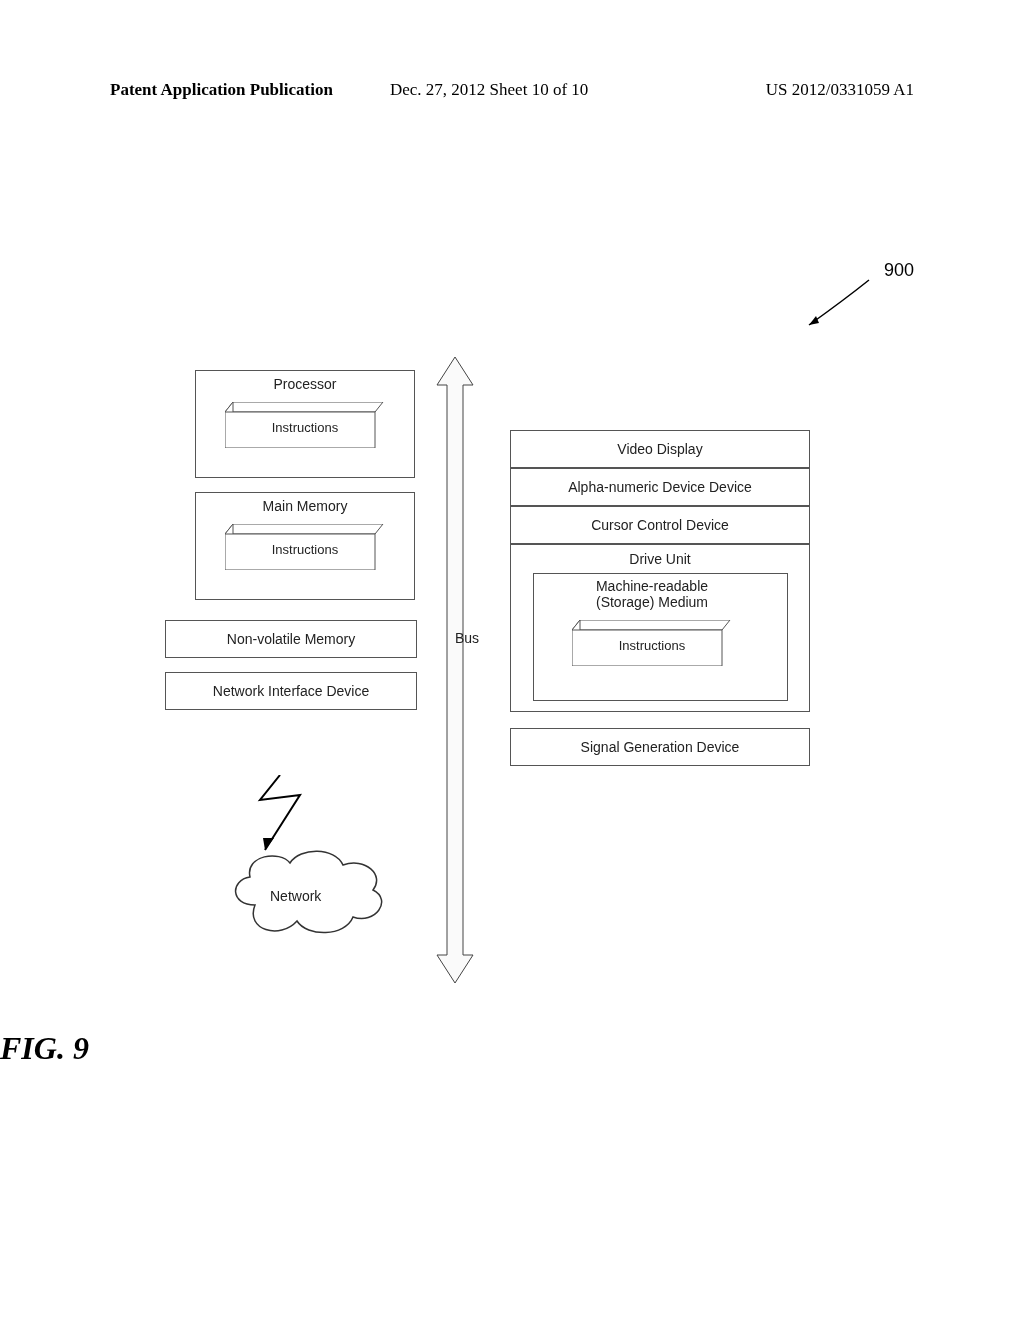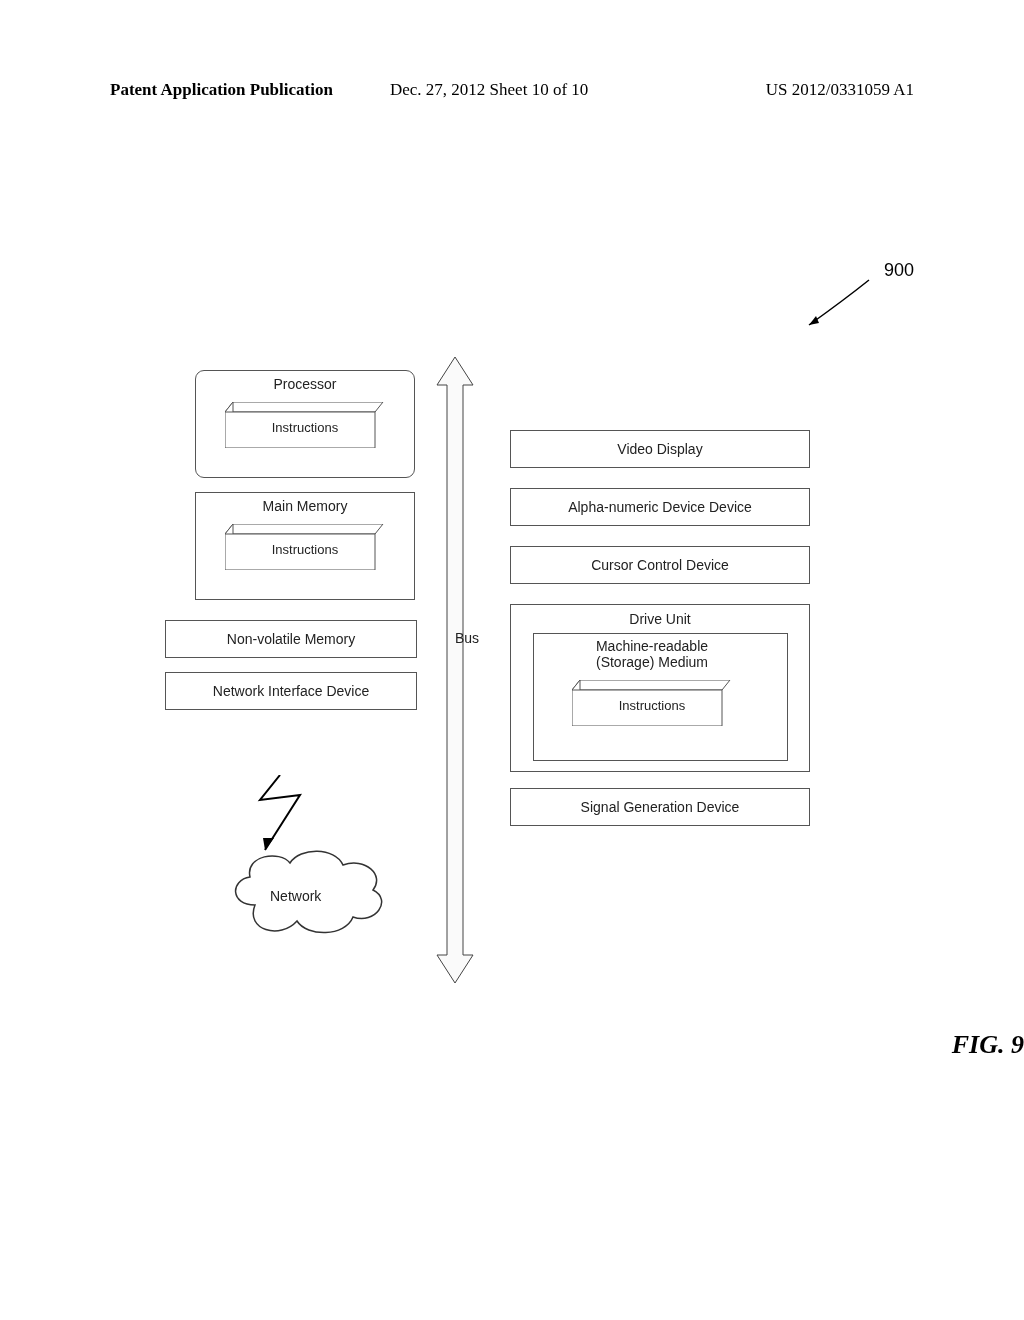--- a/index.html
+++ b/index.html
@@ -67,59 +67,59 @@
 
   .box {
     border: 1px solid #555;
     background: #fff;
     text-align: center;
     padding: 5px 4px;
     position: relative;
   }
   .box-title { font-size: 14px; padding-bottom: 2px; }
 
-  .processor-box { width: 220px; margin-left: 30px; margin-bottom: 14px; border-radius: 9px; }
+  .processor-box { width: 220px; margin-left: 30px; margin-bottom: 14px; }
   .memory-box    { width: 220px; margin-left: 30px; margin-bottom: 20px; }
   .nv-box        { width: 252px; padding: 10px 4px; margin-bottom: 14px; }
   .nid-box       { width: 252px; padding: 10px 4px; }
 
   .instr3d {
     position: relative;
     width: 160px;
     height: 62px;
     margin: 8px auto 8px auto;
   }
   .instr3d svg { position: absolute; top: 0; left: 0; }
   .instr3d-label {
     position: absolute;
     top: 18px; left: 0; width: 100%;
     text-align: center;
     font-size: 13px;
   }
 
-  .right-box { width: 300px; padding: 10px 4px; margin-bottom: 20px; }
+  .right-box { width: 300px; padding: 10px 4px; margin-bottom: 0; }
   .drive-box { width: 300px; padding: 6px 6px 10px 6px; margin-bottom: 16px; }
   .medium-box { border: 1px solid #555; margin: 4px auto 0 auto; width: 255px; padding: 4px 20px 10px 4px; }
   .medium-box .instr3d { margin-top: 10px; }
 
   
   .zig-svg { position: absolute; top: 405px; left: 40px; }
   .cloud-wrap { position: absolute; top: 475px; left: 45px; width: 200px; text-align: center; }
   .cloud-label { position: absolute; top: 518px; left: 105px; font-size: 14px; }
 
   .fig-caption {
     position: absolute;
     top: 1030px;
     left: 0;
     width: 100%;
-    text-align: right;
+    text-align: left;
     font-family: "Times New Roman", serif;
     font-weight: bold;
     font-style: italic;
-    font-size: 26px;
+    font-size: 32px;
   }
 </style>
 </head>
 <body>
 
 <div class="header">
   <span class="header-left">Patent Application Publication</span>
   <span class="header-mid">Dec. 27, 2012  Sheet 10 of 10</span>
   <span class="header-right">US 2012/0331059 A1</span>
 </div>

